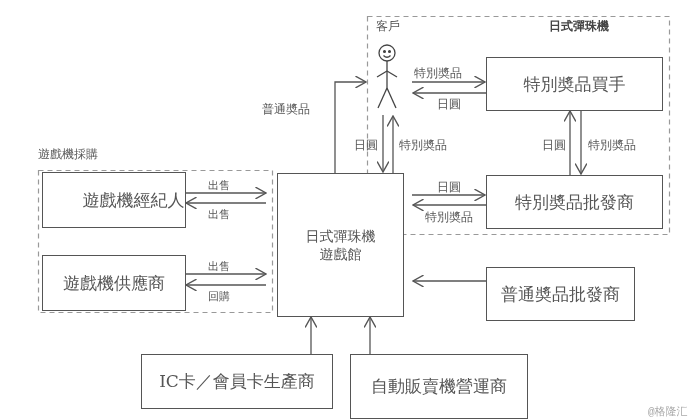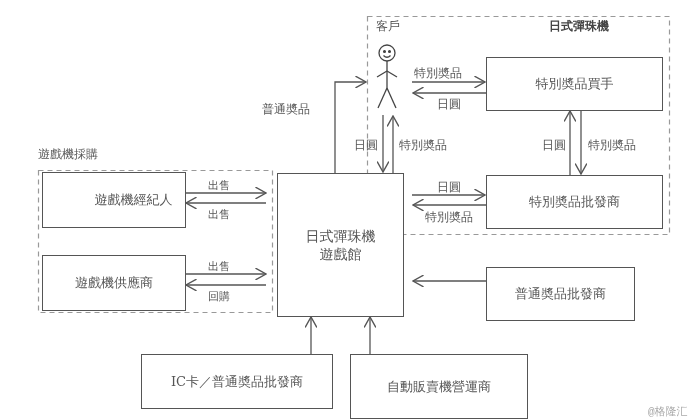--- a/index.html
+++ b/index.html
@@ -1,21 +1,21 @@
 <!DOCTYPE html>
 <html><head>
 <meta charset="utf-8">
 <style>
   html, body { margin: 0; padding: 0; background: #ffffff; }
   body { width: 700px; height: 420px; position: relative; overflow: hidden;
          font-family: "DejaVu Serif", "Liberation Serif", serif; color: #555; }
   svg { position: absolute; left: 0; top: 0; }
   .lbl { position: absolute; font-size: 12px; color: #555; white-space: nowrap; line-height: 1; }
   .box { position: absolute; border: 1.5px solid #555; background: #fff; box-sizing: border-box;
-         display: flex; align-items: center; justify-content: center; font-size: 13px; color: #555; text-align: center; }
+         display: flex; align-items: center; justify-content: center; font-size: 17px; color: #555; text-align: center; }
   .main { font-size: 14px; line-height: 1.3; flex-direction: column; }
   .title-bold { font-family: "DejaVu Sans", "Liberation Sans", sans-serif; font-weight: bold; font-size: 12px; color: #444; }
   .wm { position: absolute; font-family: Liberation Mono, monospace; font-size: 11px; color: #aaa; }
 </style>
 </head>
 <body>
 
 <svg width="700" height="420">
   <defs>
     <marker id="ah" viewBox="0 0 10 10" refX="9" refY="5" markerWidth="9" markerHeight="9" orient="auto">
@@ -73,21 +73,21 @@
 
 <div class="box main" style="left:277px;top:173px;width:127px;height:144px;">
   <span>日式彈珠機</span>
   <span>遊戲館</span>
 </div>
 <div class="box" style="left:486px;top:57px;width:177px;height:54px;">特別奬品買手</div>
 <div class="box" style="left:486px;top:175px;width:177px;height:54px;">特別奬品批發商</div>
 <div class="box" style="left:486px;top:255px;width:149px;height:54px;margin-top:12px;">普通奬品批發商</div>
 <div class="box" style="left:42px;top:172px;width:144px;height:56px;padding-left:39px;">遊戲機經紀人</div>
 <div class="box" style="left:42px;top:255px;width:144px;height:56px;">遊戲機供應商</div>
-<div class="box" style="left:141px;top:354px;width:192px;height:55px;">IC卡／普通奬品批發商</div>
+<div class="box" style="left:141px;top:354px;width:192px;height:55px;">IC卡／會員卡生產商</div>
 <div class="box" style="left:350px;top:354px;width:178px;height:65px;">自動販賣機營運商</div>
 
 <div class="lbl" style="left:262px;top:103px;">普通奬品</div>
 <div class="lbl" style="left:414px;top:67px;">特別奬品</div>
 <div class="lbl" style="left:437px;top:98px;">日圓</div>
 <div class="lbl" style="left:354px;top:139px;">日圓</div>
 <div class="lbl" style="left:399px;top:139px;">特別奬品</div>
 <div class="lbl" style="left:542px;top:139px;">日圓</div>
 <div class="lbl" style="left:588px;top:139px;">特別奬品</div>
 <div class="lbl" style="left:437px;top:181px;">日圓</div>

